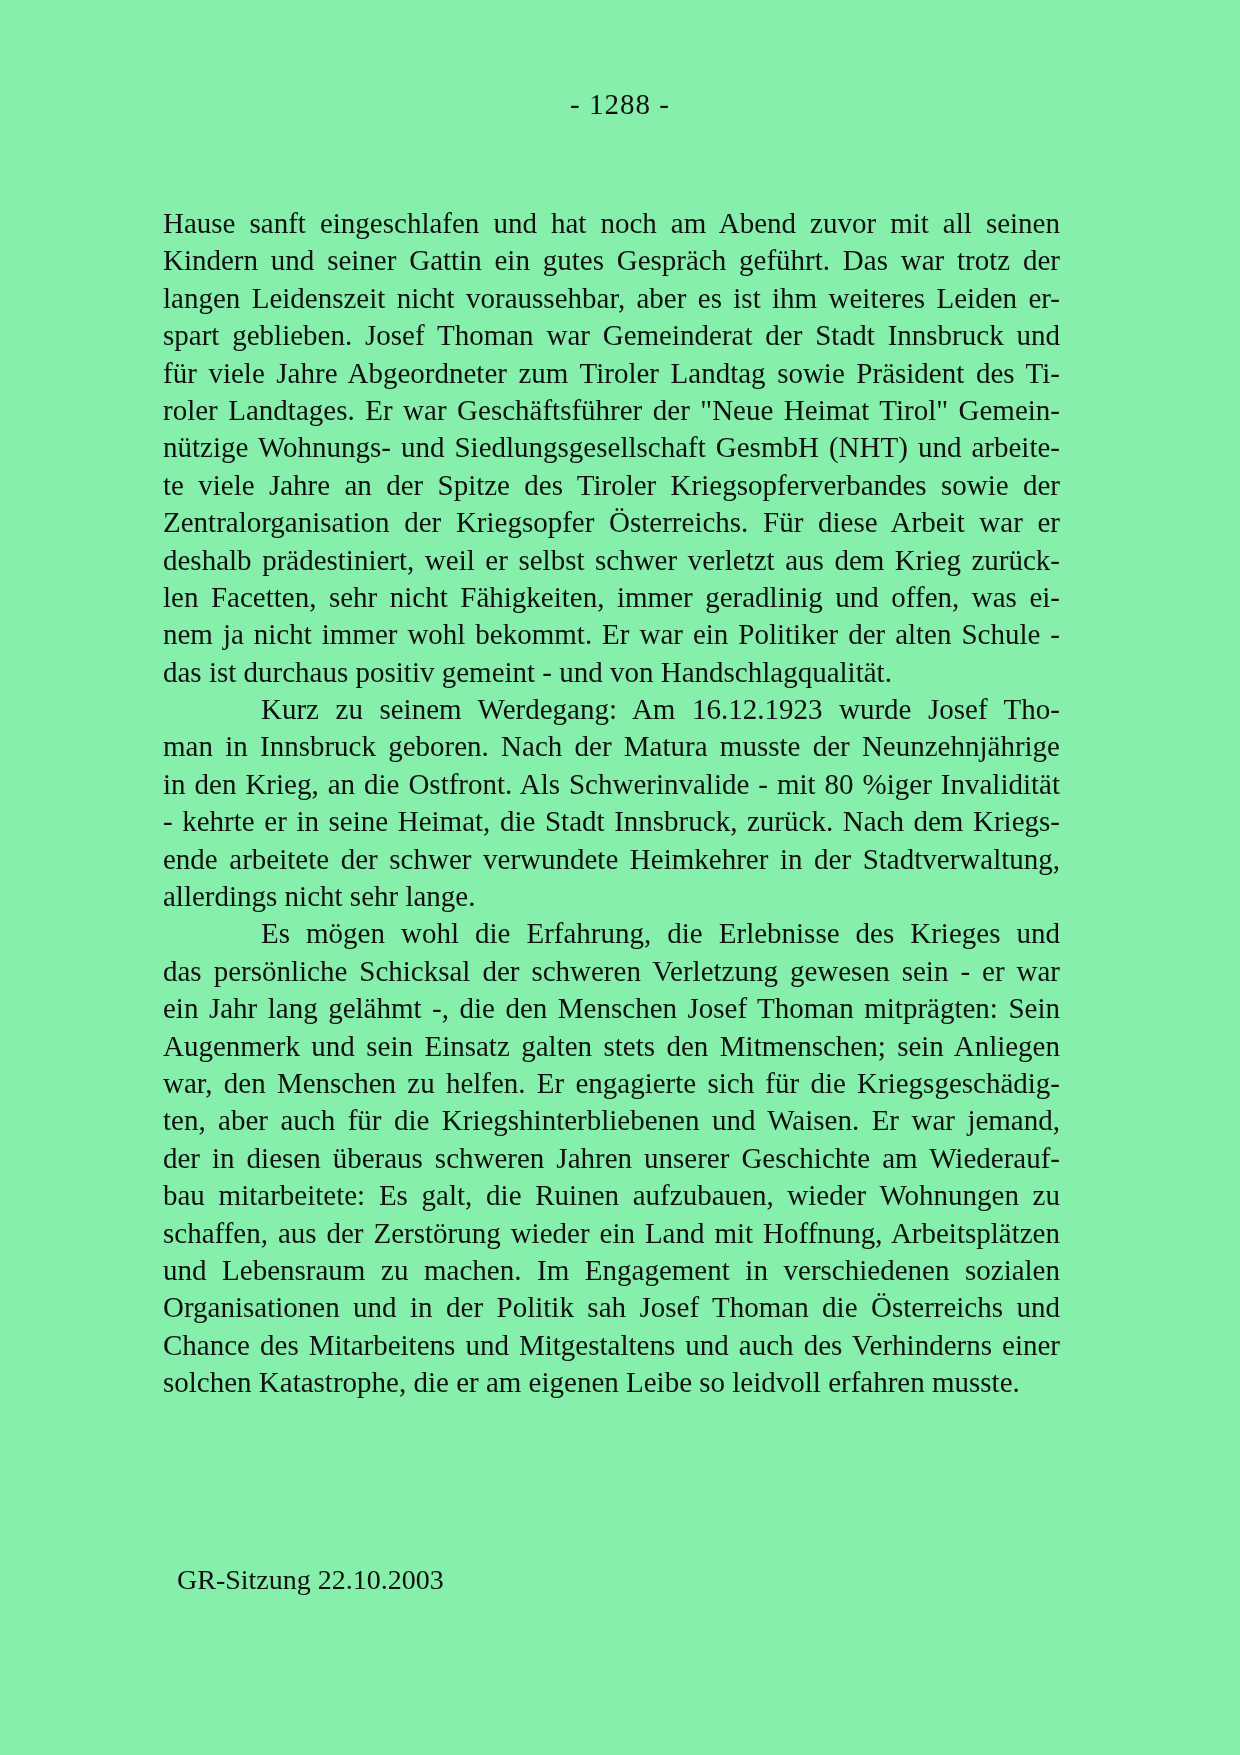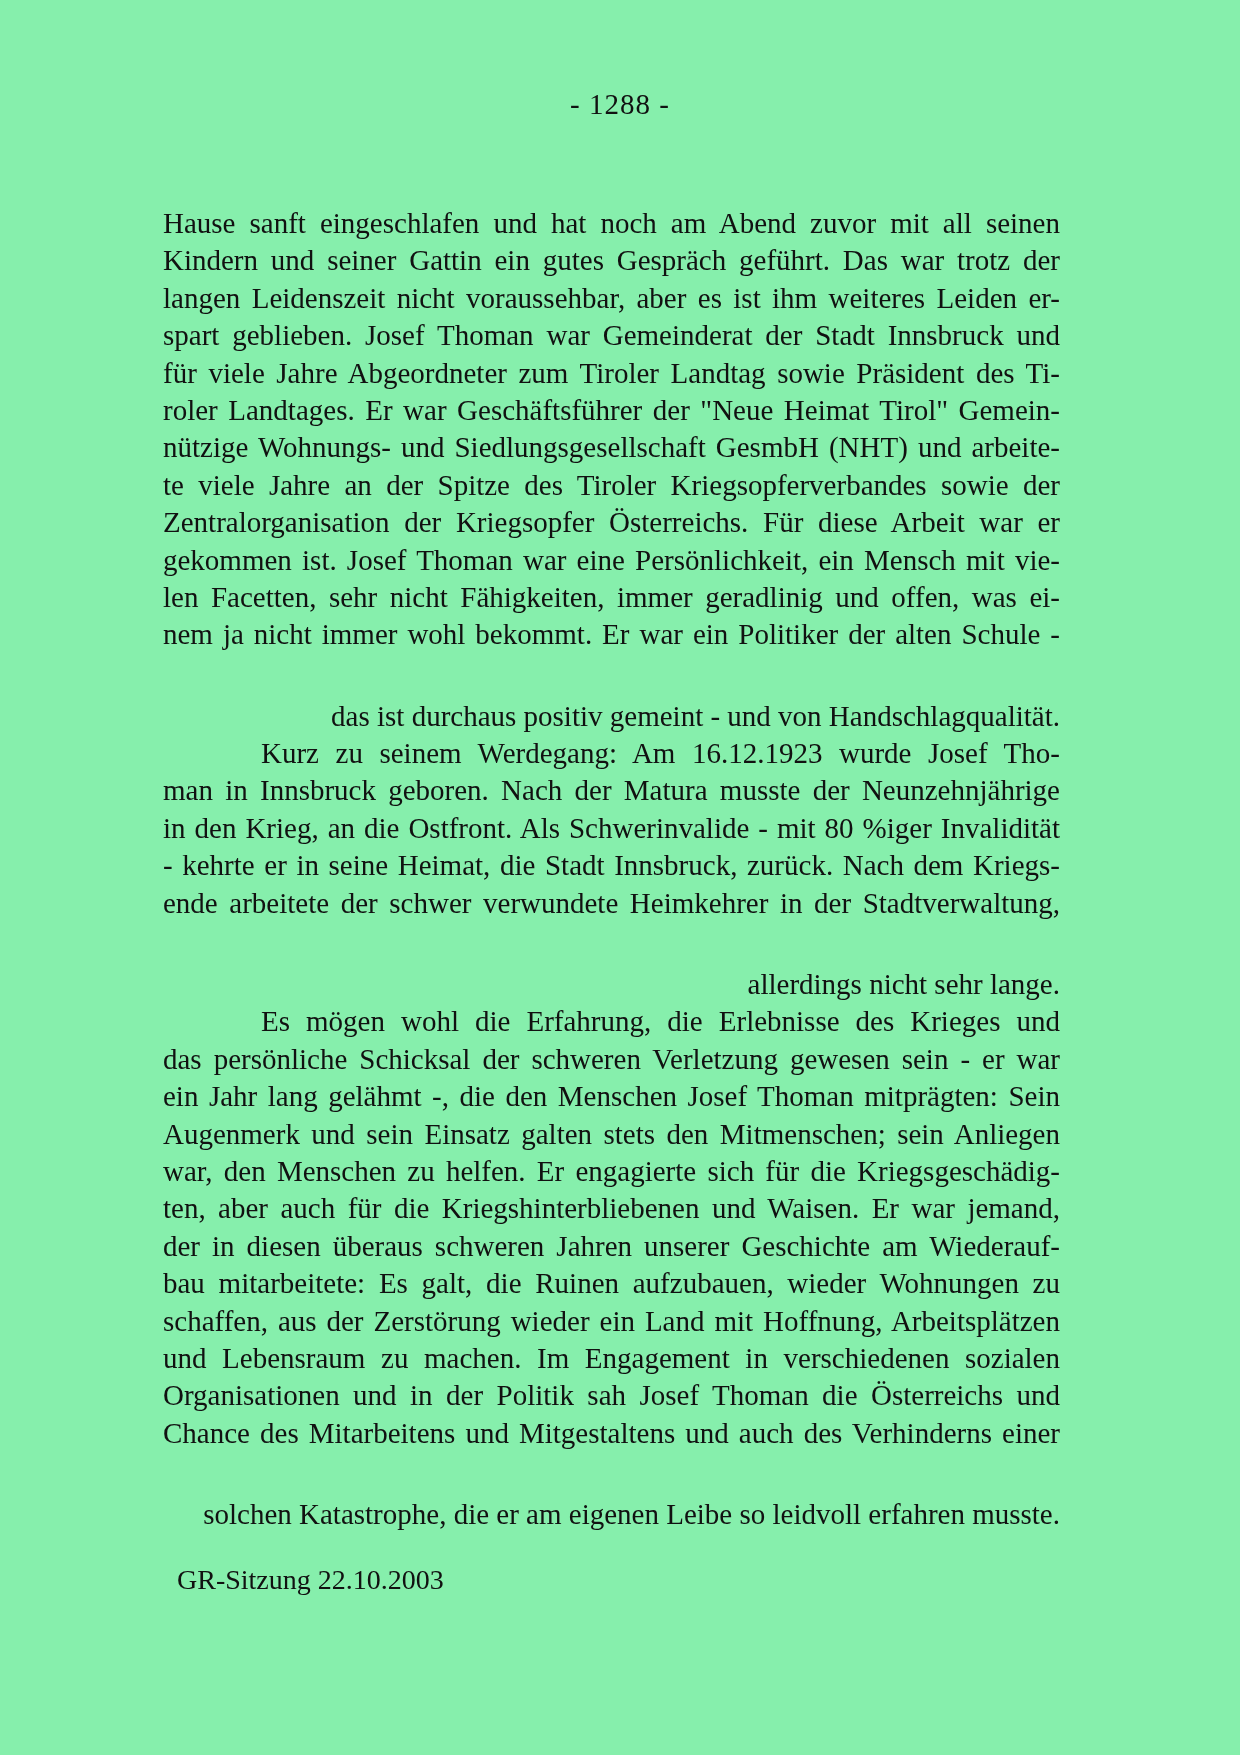--- a/index.html
+++ b/index.html
@@ -39,22 +39,21 @@
   .line {
     height: 37.4px;
     overflow: visible;
     white-space: normal;
   }
   .line.j {
     text-align: justify;
     text-align-last: justify;
   }
   .line.l {
-    text-align: right;
-    margin-top: 44px;
+    text-align: left;
   }
   .line.indent {
     text-indent: 98px;
   }
   .footer {
     position: absolute;
     top: 1568px;
     left: 177px;
     font-size: 28px;
     line-height: 24px;
@@ -70,21 +69,21 @@
       <div class="para">
         <div class="line j">Hause sanft eingeschlafen und hat noch am Abend zuvor mit all seinen</div>
         <div class="line j">Kindern und seiner Gattin ein gutes Gespräch geführt. Das war trotz der</div>
         <div class="line j">langen Leidenszeit nicht voraussehbar, aber es ist ihm weiteres Leiden er-</div>
         <div class="line j">spart geblieben. Josef Thoman war Gemeinderat der Stadt Innsbruck und</div>
         <div class="line j">für viele Jahre Abgeordneter zum Tiroler Landtag sowie Präsident des Ti-</div>
         <div class="line j">roler Landtages. Er war Geschäftsführer der "Neue Heimat Tirol" Gemein-</div>
         <div class="line j">nützige Wohnungs- und Siedlungsgesellschaft GesmbH (NHT) und arbeite-</div>
         <div class="line j">te viele Jahre an der Spitze des Tiroler Kriegsopferverbandes sowie der</div>
         <div class="line j">Zentralorganisation der Kriegsopfer Österreichs. Für diese Arbeit war er</div>
-        <div class="line j">gekommen ist. Josef Thoman war eine Persönlichkeit, ein Mensch mit vie-</div>
+        <div class="line j">deshalb prädestiniert, weil er selbst schwer verletzt aus dem Krieg zurück-</div>
         <div class="line j">len Facetten, sehr nicht Fähigkeiten, immer geradlinig und offen, was ei-</div>
         <div class="line j">nem ja nicht immer wohl bekommt. Er war ein Politiker der alten Schule -</div>
         <div class="line l">das ist durchaus positiv gemeint - und von Handschlagqualität.</div>
       </div>
       <div class="para">
         <div class="line j indent">Kurz zu seinem Werdegang: Am 16.12.1923 wurde Josef Tho-</div>
         <div class="line j">man in Innsbruck geboren. Nach der Matura musste der Neunzehnjährige</div>
         <div class="line j">in den Krieg, an die Ostfront. Als Schwerinvalide - mit 80 %iger Invalidität</div>
         <div class="line j">- kehrte er in seine Heimat, die Stadt Innsbruck, zurück. Nach dem Kriegs-</div>
         <div class="line j">ende arbeitete der schwer verwundete Heimkehrer in der Stadtverwaltung,</div>

